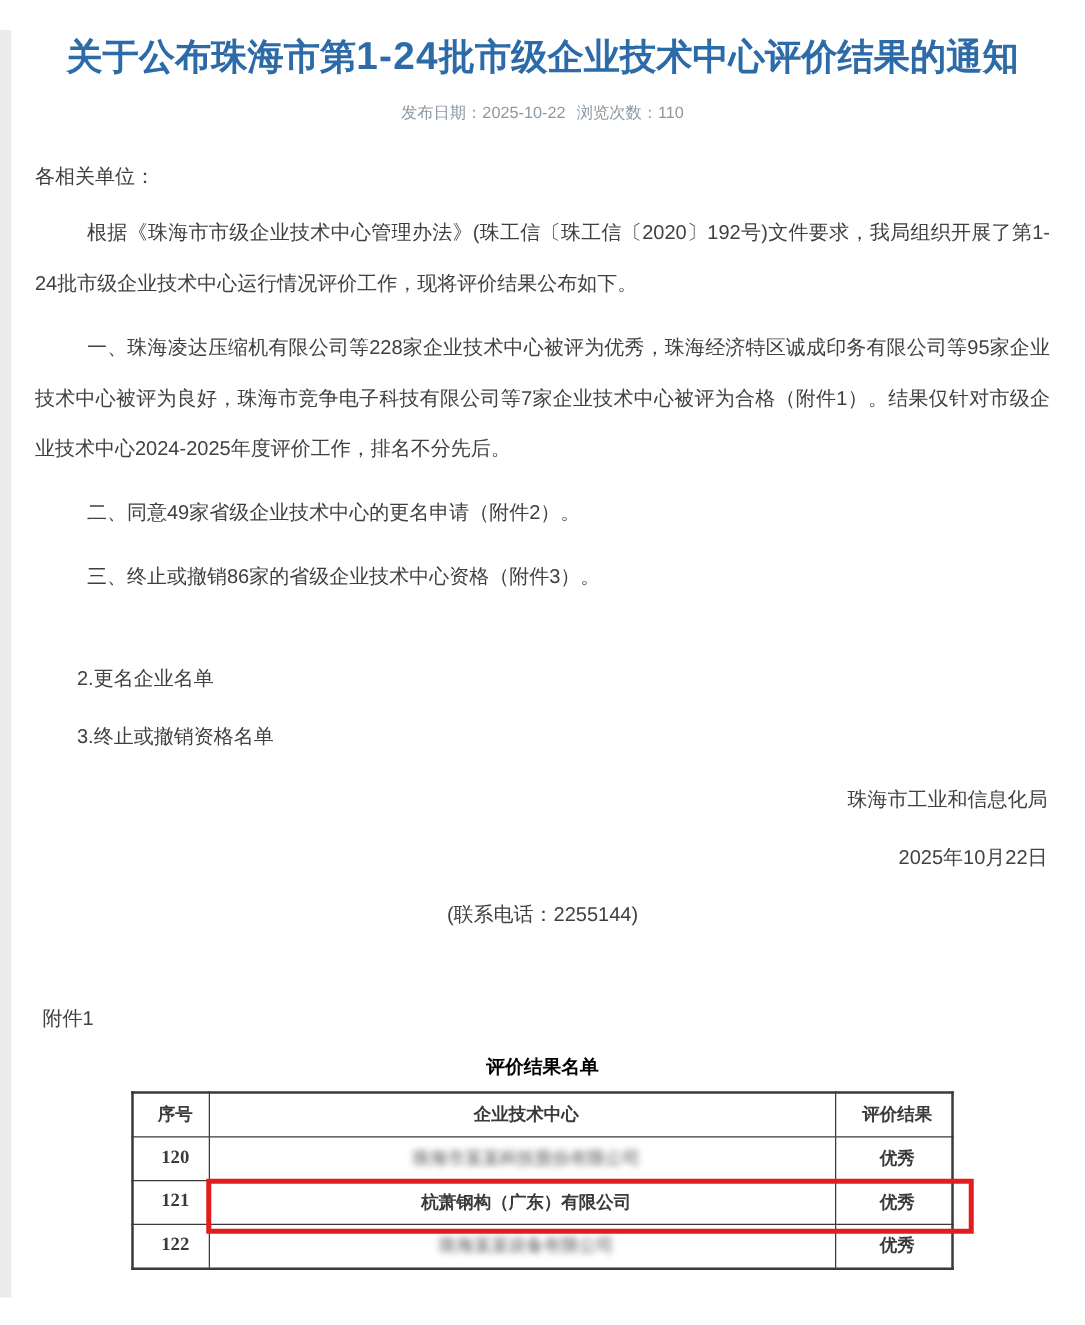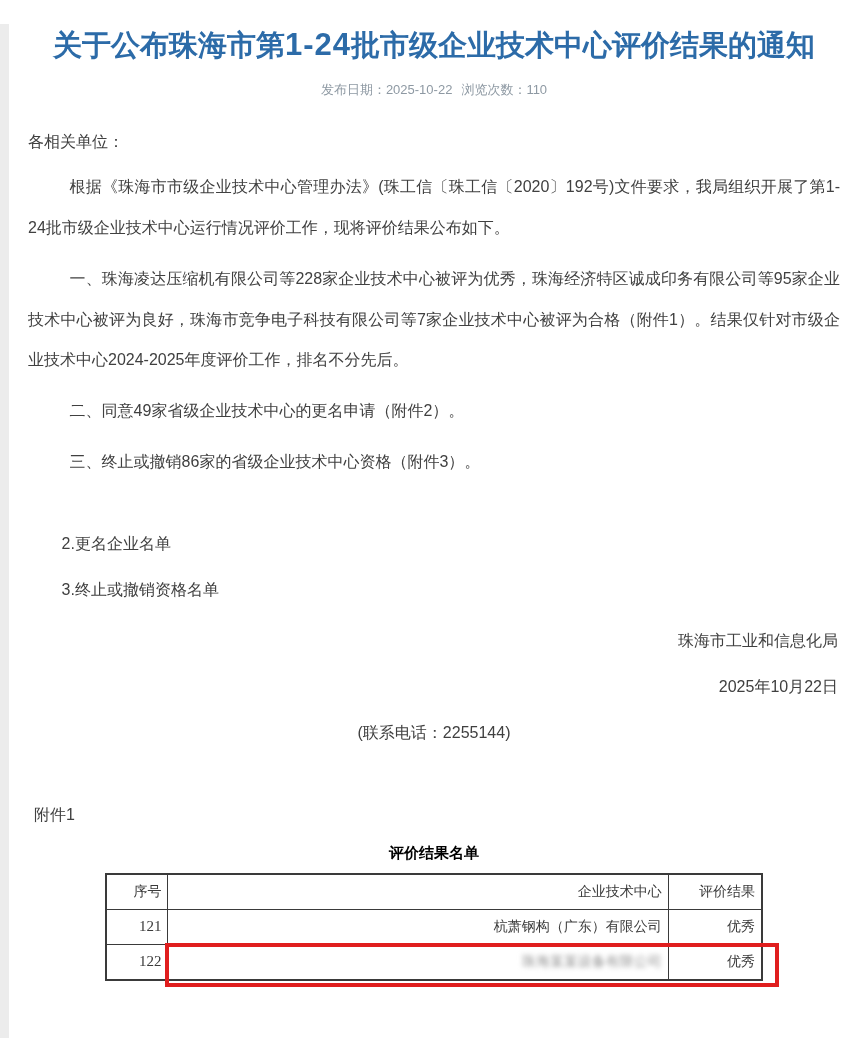--- a/index.html
+++ b/index.html
@@ -25,21 +25,21 @@
   .sig .right{text-align:right;margin:0;line-height:2.9;padding-right:2px;}
   .sig .center{text-align:center;margin:0;line-height:2.9;}
 
   
   .att1-label{margin:48px 0 0 6px;font-size:16px;color:var(--body-text,#404040);}
   .tbl-title{margin:18px 0 0 0;text-align:center;font-size:15px;font-weight:bold;color:#000000;}
   .table-wrap{position:relative;width:658px;margin:10px auto 0 auto;}
   table.results{width:100%;border-collapse:collapse;font-size:14px;color:#3a3a3a;
                 border:2px solid var(--table-border,#3a3a3a);}
   table.results th,table.results td{border:1px solid var(--table-border,#3a3a3a);
-                height:34px;padding:0 6px 0 12px;text-align:right;font-weight:normal;}
+                height:34px;padding:0 6px 0 12px;text-align:center;font-weight:bold;}
   td.num{font-family:"Liberation Serif","DejaVu Serif",serif;font-size:15px;}
   .blurred{filter:blur(2.6px);color:#8f8f8f;}
   .red-box{position:absolute;left:60px;top:70px;width:606px;height:36px;box-sizing:content-box;
            border:4px solid var(--highlight-red,#e01e1e);pointer-events:none;}
 </style>
 </head>
 <body>
 
 <div class="page">
   <div class="edge-strip"></div>
@@ -84,20 +84,25 @@
           </colgroup>
         <thead>
             <tr id="header-row">
               <th>序号</th>
               <th>企业技术中心</th>
               <th>评价结果</th>
             </tr>
           </thead>
         <tbody id="rows">
             <tr>
+              <td class="num">120</td>
+              <td><span class="blurred">珠海市某某科技股份有限公司</span></td>
+              <td>优秀</td>
+            </tr>
+            <tr>
               <td class="num">121</td>
               <td><span>杭萧钢构（广东）有限公司</span></td>
               <td>优秀</td>
             </tr>
             <tr>
               <td class="num">122</td>
               <td><span class="blurred">珠海某某设备有限公司</span></td>
               <td>优秀</td>
             </tr>
           </tbody>

